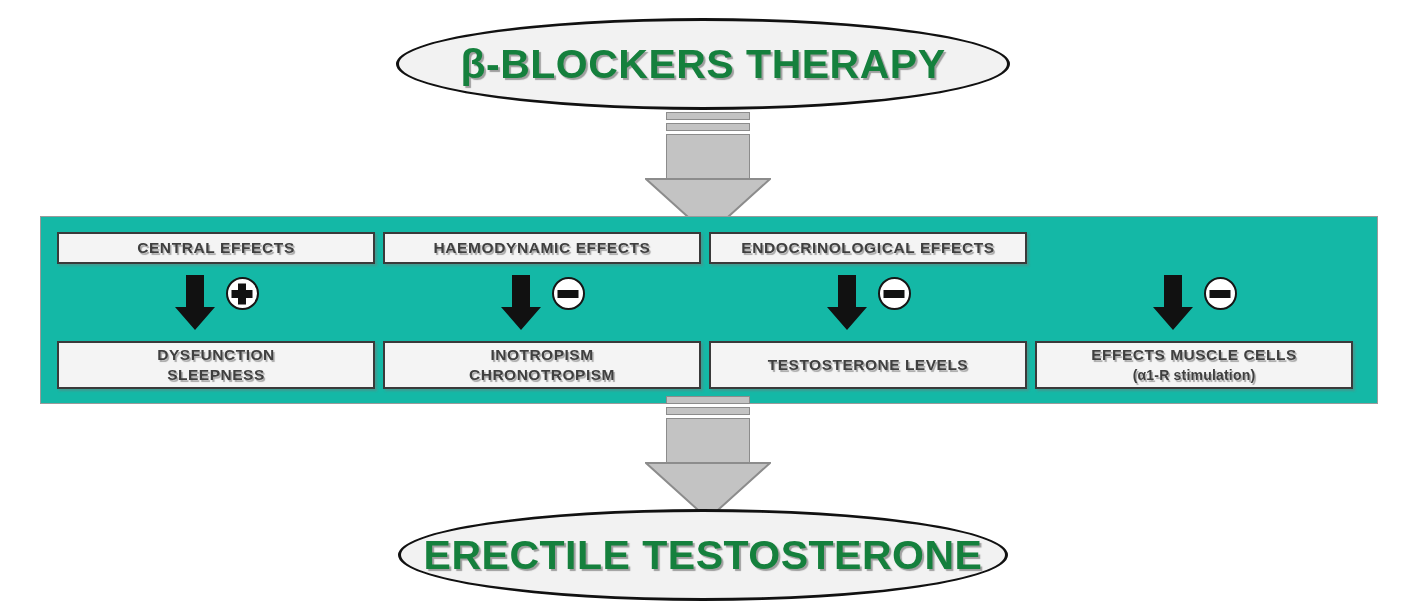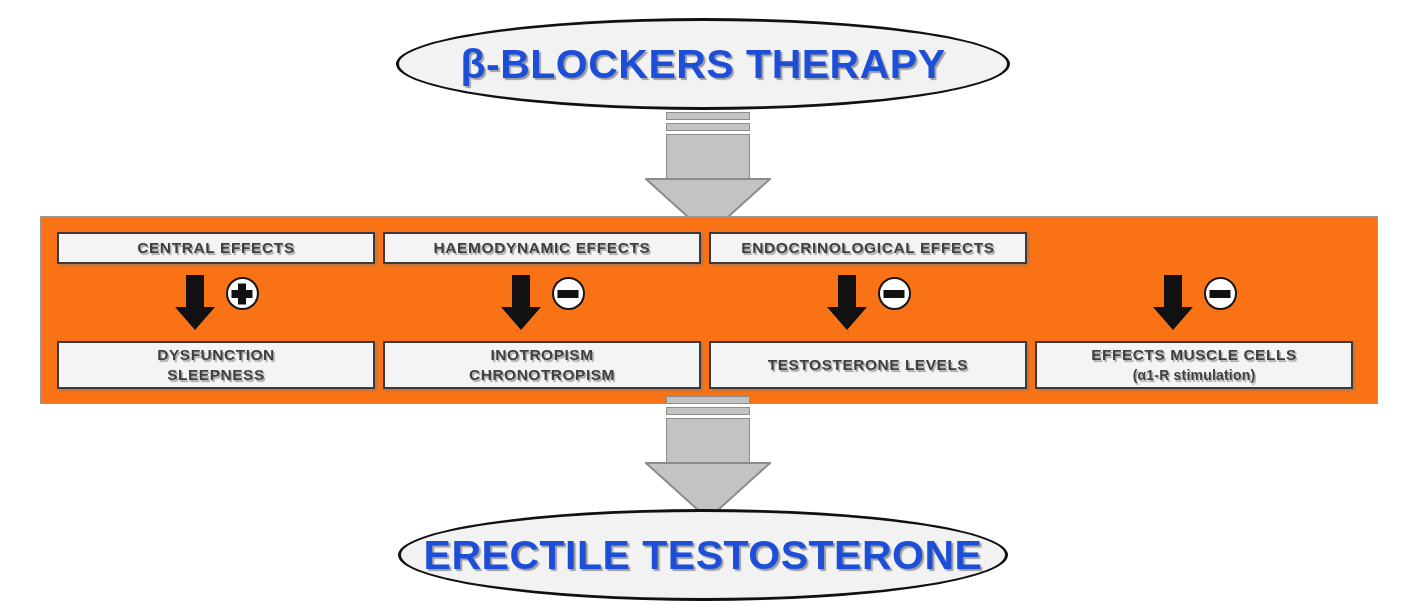--- a/index.html
+++ b/index.html
@@ -22,21 +22,21 @@
     border: 3px solid #111111;
     border-radius: 50%;
     background: #f2f2f2;
     display: flex;
     align-items: center;
     justify-content: center;
     box-sizing: border-box;
   }
   .ellipse-text {
     font-weight: bold;
-    color: #1d4ed8;
+    color: #15803d;
     text-shadow: 2px 2px 1px rgba(90,90,90,0.55);
     letter-spacing: 0.5px;
     white-space: nowrap;
   }
   #ellipse-top {
     left: 396px;
     top: 18px;
     width: 614px;
     height: 92px;
   }
@@ -76,21 +76,21 @@
   #arrow-bottom { left: 645px; top: 396px; }
 
   
   #effects-container {
     position: absolute;
     left: 40px;
     top: 216px;
     width: 1338px;
     height: 188px;
     border: 1px solid #9a9a9a;
-    background: #f97316;
+    background: #14b8a6;
     box-sizing: border-box;
   }
 
   .column {
     position: absolute;
     top: 0;
     height: 100%;
   }
 
   .effect-box {

